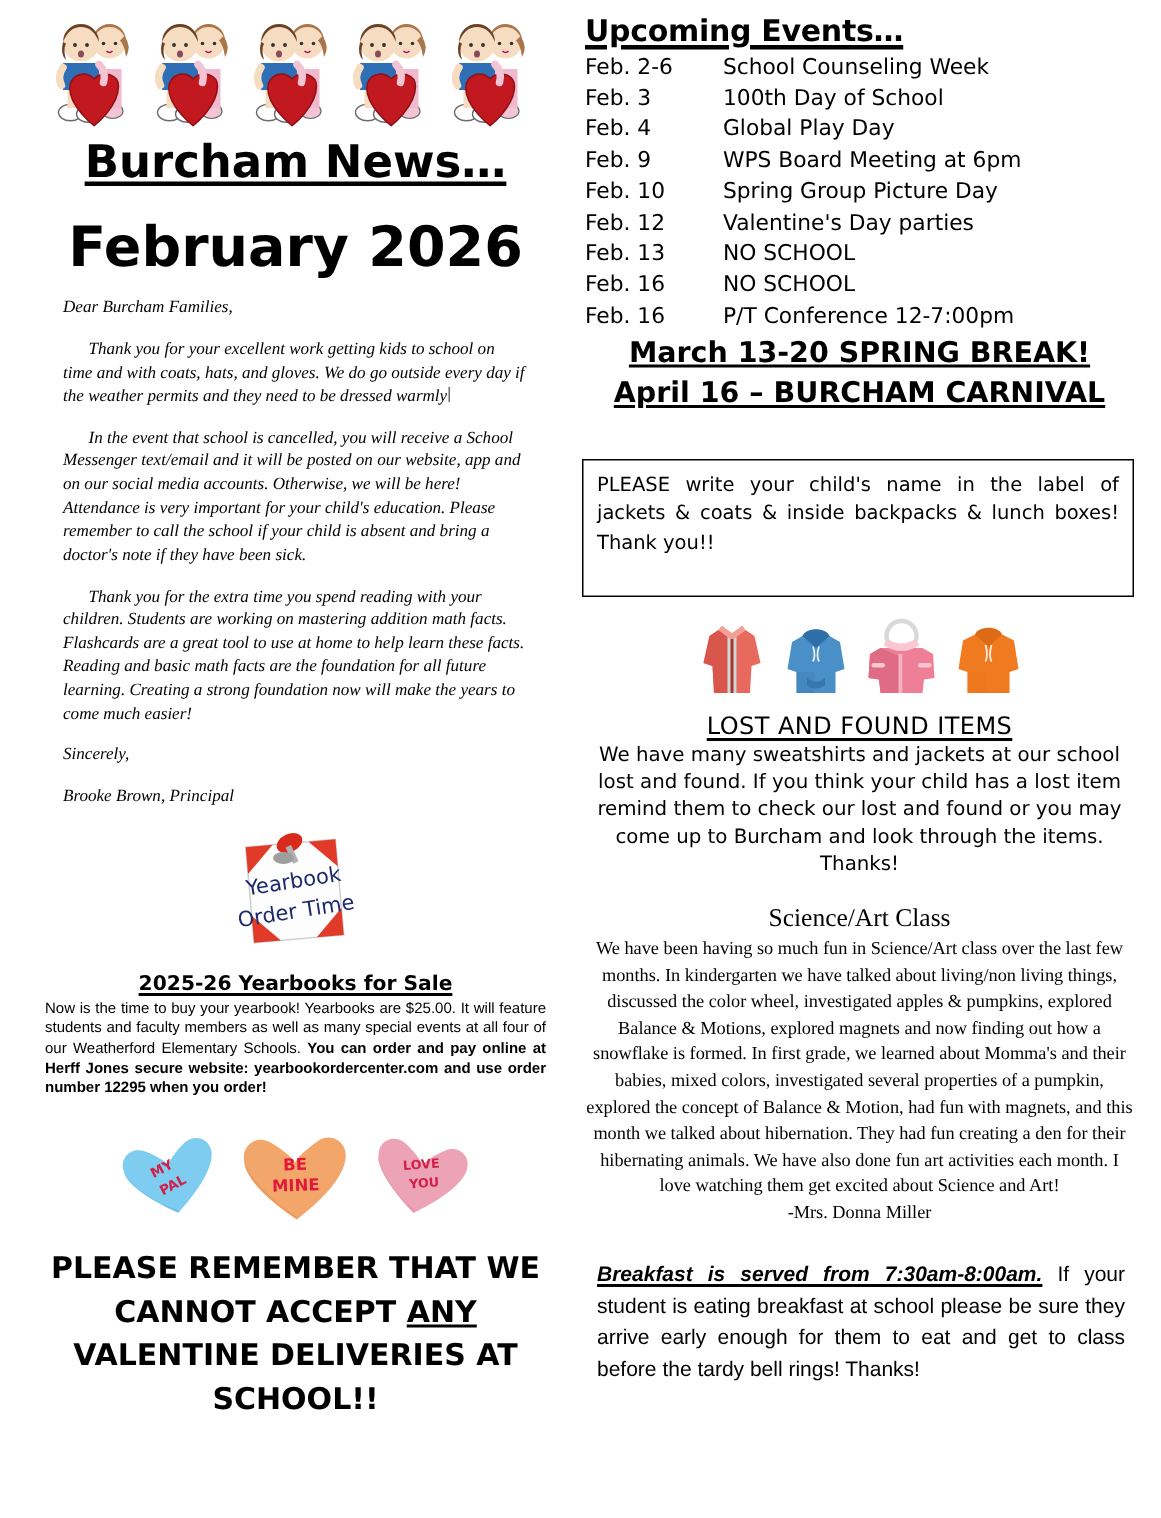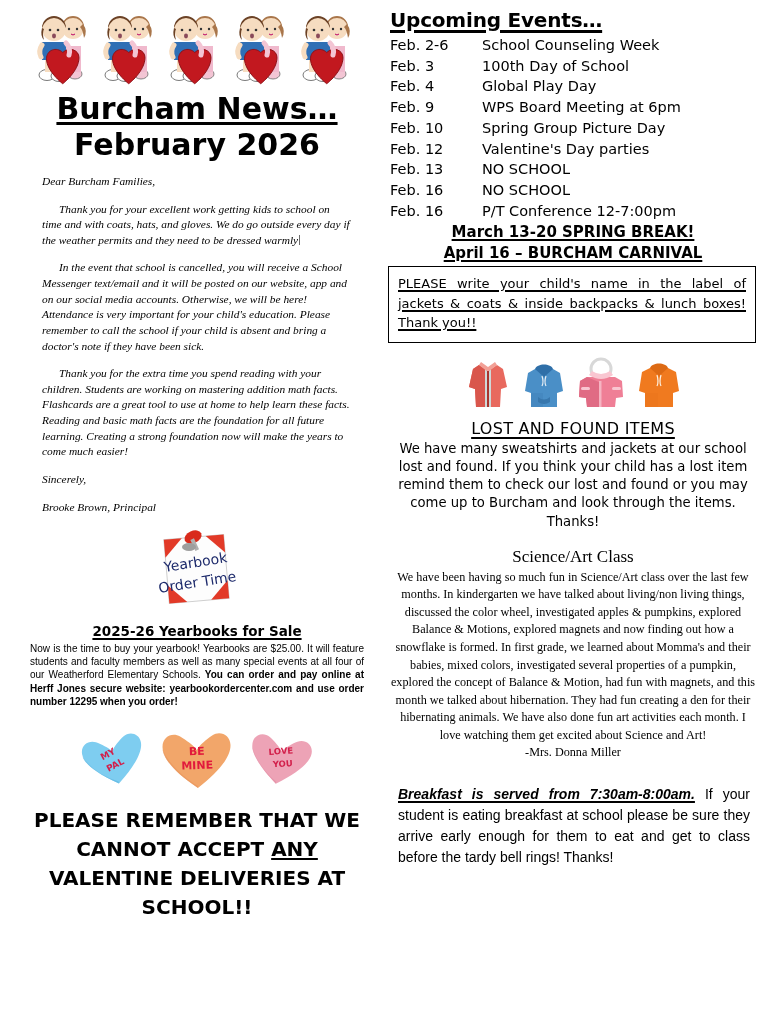--- a/index.html
+++ b/index.html
@@ -53,24 +53,24 @@
   .masthead .line1 {
     font-size: 30px;
     letter-spacing: 0px;
     text-decoration: underline;
     text-underline-offset: 3px;
     text-decoration-thickness: 3px;
     display: inline-block;
     line-height: 1.12;
   }
   .masthead .line2 {
-    font-size: 30px;
+    font-size: 37px;
     line-height: 1.18;
     display: block;
-    margin-top: 1px;
+    margin-top: 17px;
   }
 
   
   .letter {
     font-family: "Liberation Serif", serif;
     font-style: italic;
     font-size: 11.4px;
     line-height: 1.37;
     text-align: left;
     margin-top: 9px;
@@ -154,41 +154,40 @@
     font-size: 14.5px;
     line-height: 1.43;
     margin-left: 4px;
   }
   .ev-row { display: flex; }
   .ev-date { width: 92px; flex: none; }
   .ev-desc { flex: 1; }
   .ev-special {
     text-align: center;
     font-weight: bold;
-    font-size: 15px;
+    font-size: 19px;
     line-height: 1.42;
     margin-left: -4px;
   }
   .ev-special span {
     text-decoration: underline;
     text-underline-offset: 2px;
     text-decoration-thickness: 2px;
   }
 
   
   .label-box {
     border: 1.5px solid #000;
-    margin: 2px 4px 0 2px;
-    padding: 7px 9px 9px 9px;
+    margin: 30px 4px 0 2px;
+    padding: 7px 9px 25px 9px;
     font-family: "DejaVu Sans", sans-serif;
     font-size: 13px;
     line-height: 1.5;
     text-align: justify;
     text-align-last: left;
-    text-decoration: underline;
     text-underline-offset: 2px;
     text-decoration-thickness: 1.6px;
   }
 
   
   .tardy {
     text-align: center;
     font-family: "DejaVu Sans", sans-serif;
     font-weight: bold;
     font-size: 13.6px;

